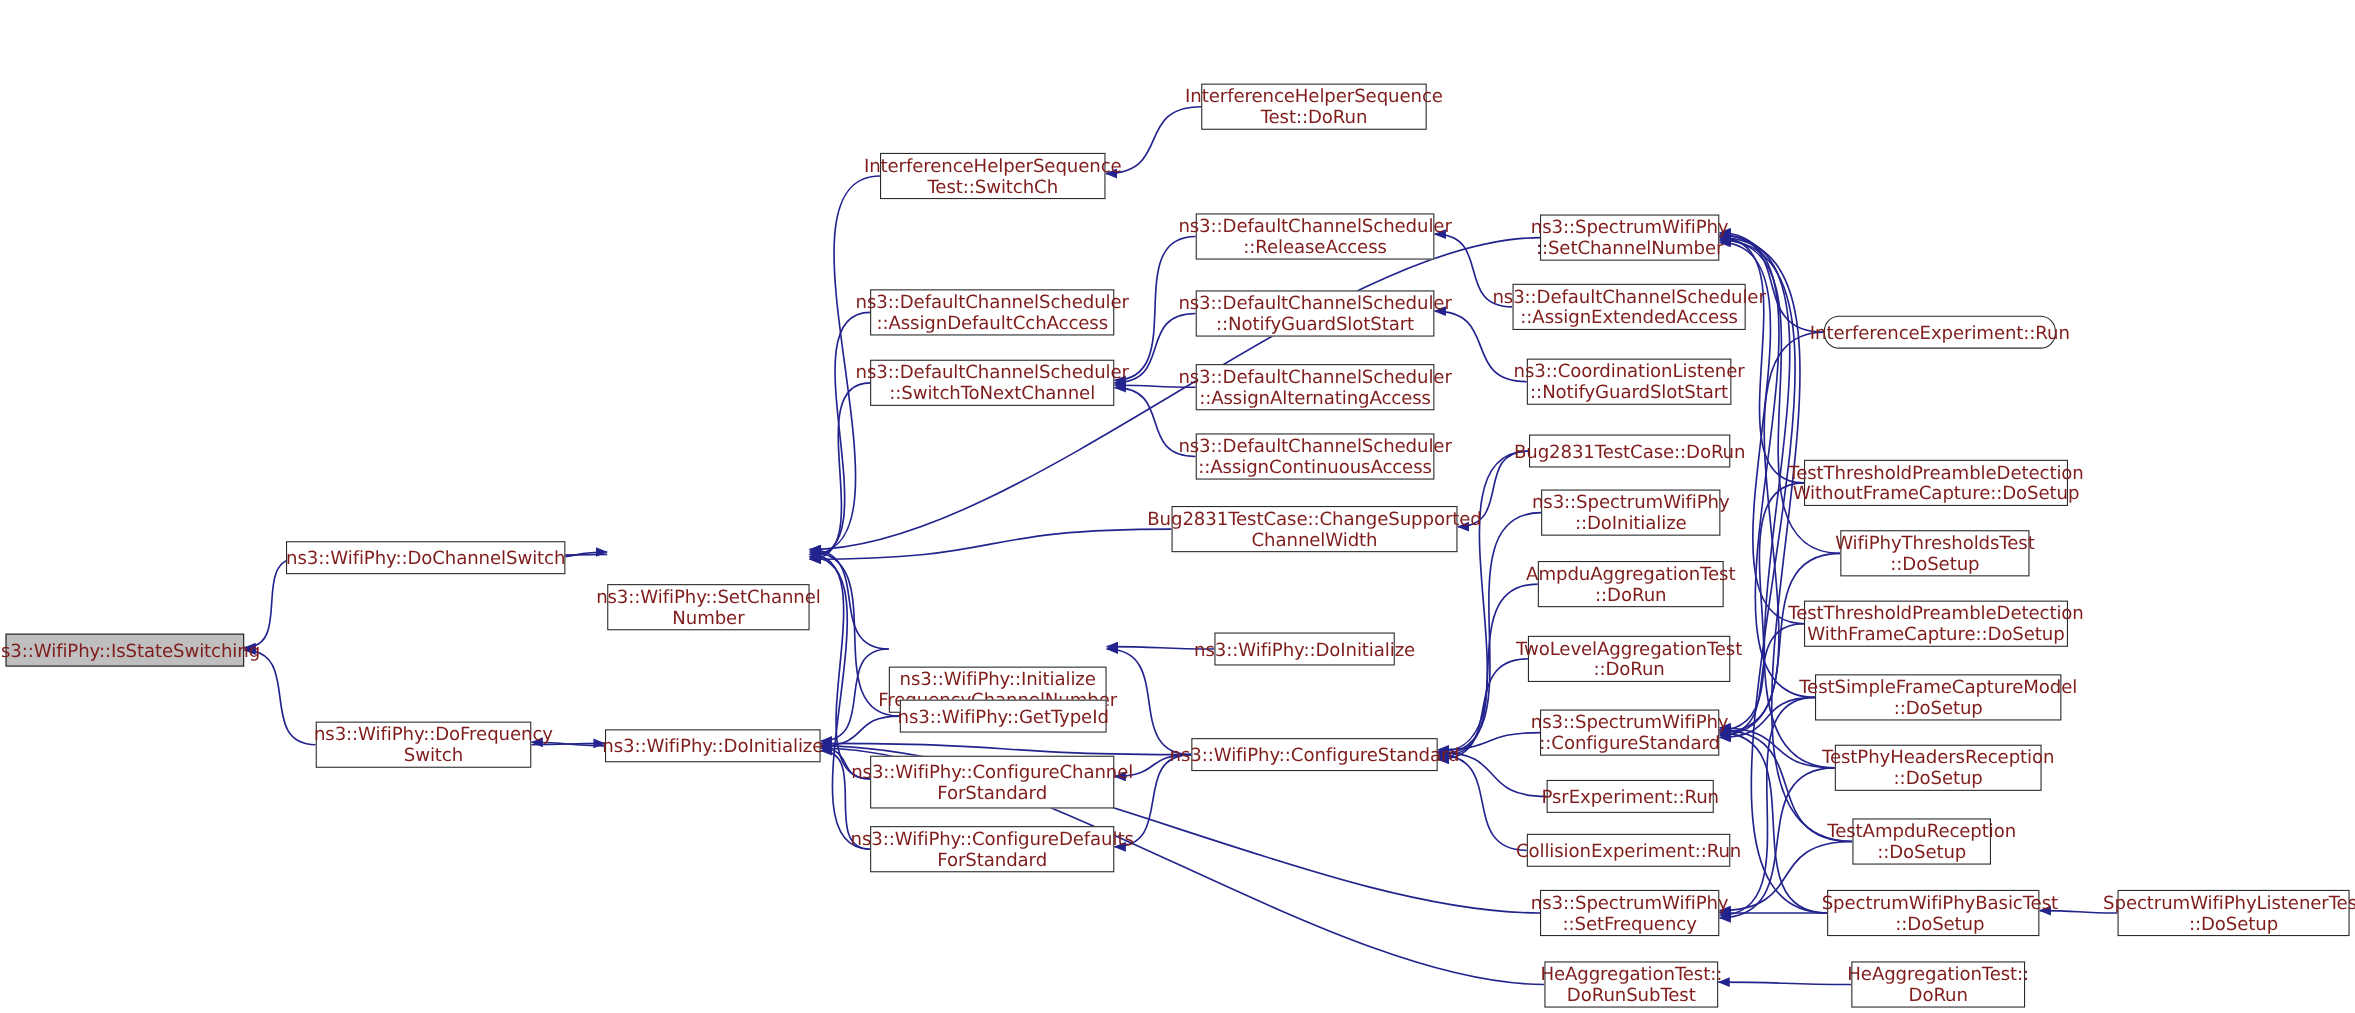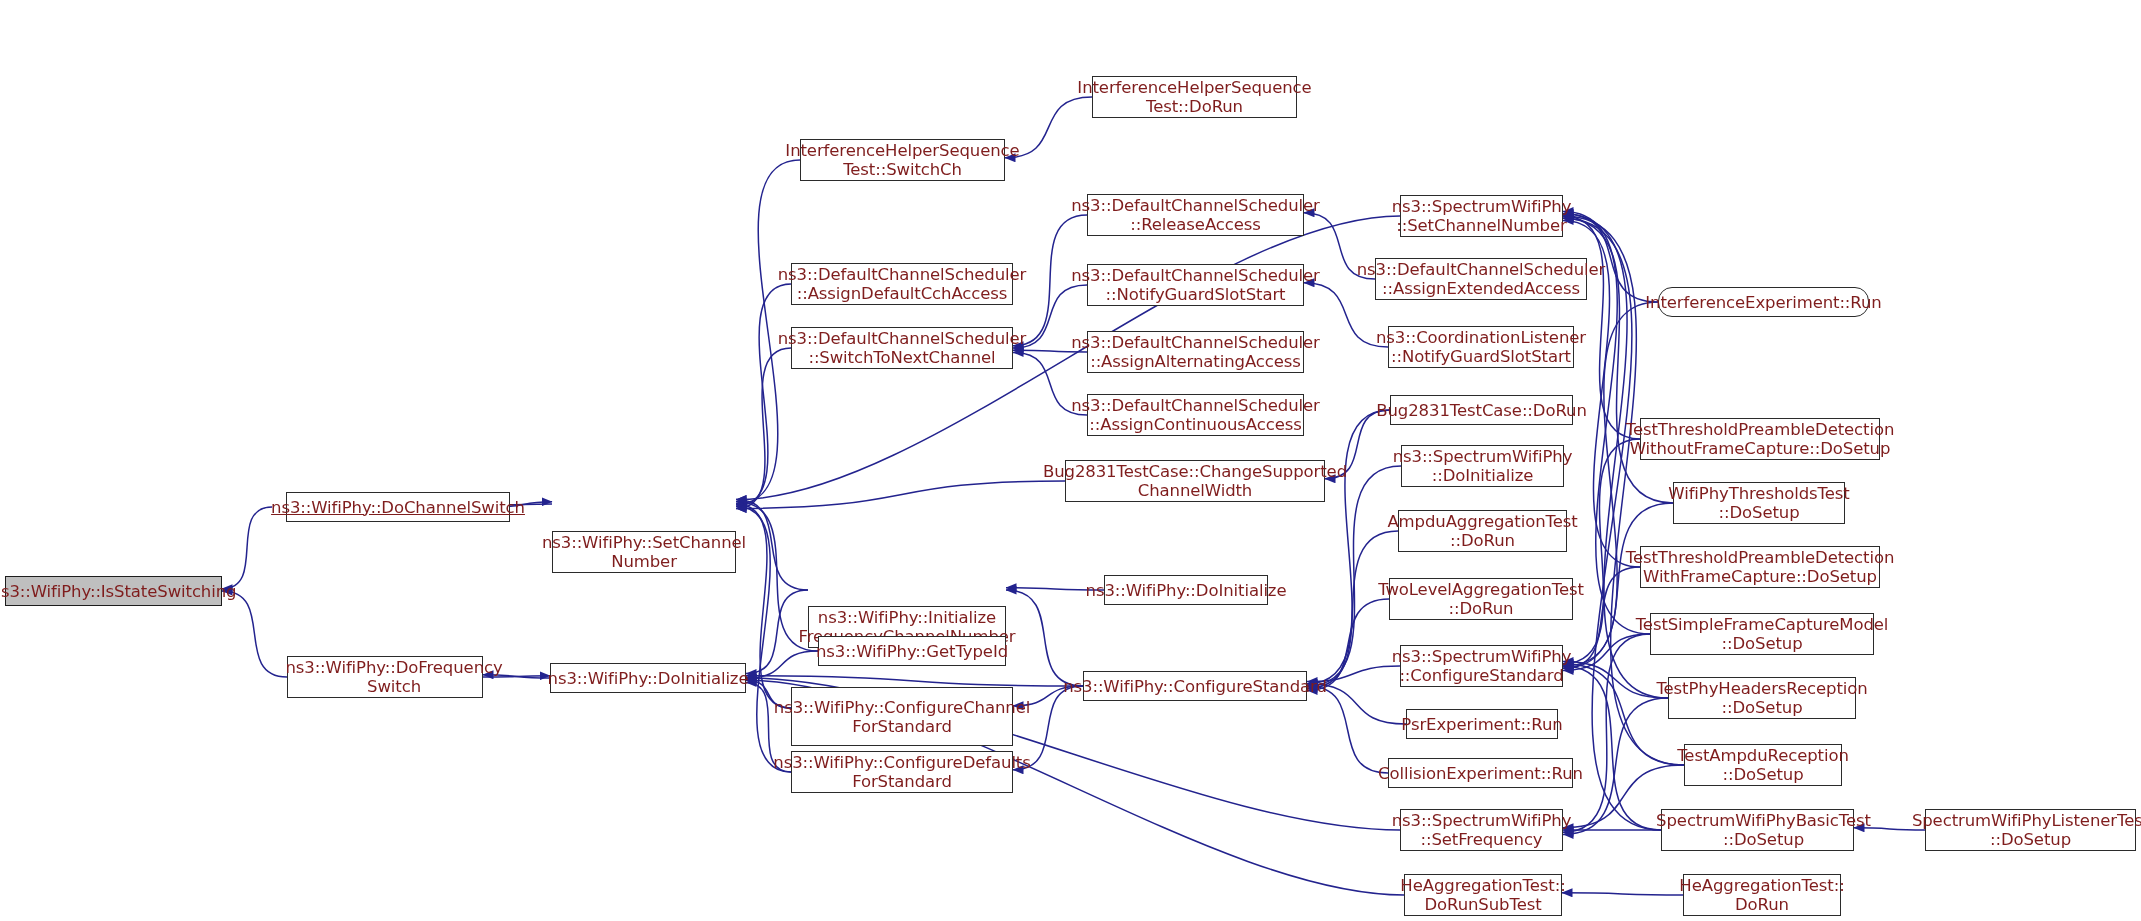--- a/index.html
+++ b/index.html
@@ -105,36 +105,36 @@
         <path d="M1684,765 C1603.634,765 1643.366,827.8 1563,827.8" marker-end="url(#arrow)"></path>
         <path d="M1661,830 C1607.1,830 1616.9,830 1563,830" marker-end="url(#arrow)"></path>
         <path d="M1650,634 C1558.546,634 1654.454,832.2 1563,832.2" marker-end="url(#arrow)"></path>
         <path d="M1668,698 C1580.242,698 1650.758,834.4 1563,834.4" marker-end="url(#arrow)"></path>
         <path d="M1683,895 C1615.966,895 1629.034,892.8 1562,892.8" marker-end="url(#arrow)"></path>
         <path d="M1925,830 C1885.466,830 1893.534,827.8 1854,827.8" marker-end="url(#arrow)"></path>
       </g>
   </svg>
   <div id="node-layer">
       <div class="node focus" style="left: 5px; top: 576px; width: 217px; height: 30px;">ns3::WifiPhy::IsStateSwitching</div>
-      <div class="node" style="left: 286px; top: 492px; width: 224px; height: 30px; text-decoration: underline;">ns3::WifiPhy::DoChannelSwitch</div>
+      <div class="node" style="left: 260px; top: 492px; width: 254px; height: 30px;">ns3::WifiPhy::DoChannelSwitch</div>
       <div class="node" style="left: 287px; top: 656px; width: 196px; height: 42px; padding-left: 21px;">ns3::WifiPhy::DoFrequency
 Switch</div>
       <div class="node" style="left: 552px; top: 483px; width: 184px; height: 42px; margin-top: 48px;">ns3::WifiPhy::SetChannel
 Number</div>
       <div class="node" style="left: 550px; top: 663px; width: 196px; height: 30px;">ns3::WifiPhy::DoInitialize</div>
       <div class="node" style="left: 800px; top: 139px; width: 205px; height: 42px;">InterferenceHelperSequence
 Test::SwitchCh</div>
       <div class="node" style="left: 791px; top: 263px; width: 222px; height: 42px;">ns3::DefaultChannelScheduler
 ::AssignDefaultCchAccess</div>
       <div class="node" style="left: 791px; top: 327px; width: 222px; height: 42px;">ns3::DefaultChannelScheduler
 ::SwitchToNextChannel</div>
       <div class="node" style="left: 808px; top: 569px; width: 198px; height: 42px; margin-top: 37px;">ns3::WifiPhy::Initialize
 FrequencyChannelNumber</div>
       <div class="node" style="left: 818px; top: 636px; width: 188px; height: 30px;">ns3::WifiPhy::GetTypeId</div>
-      <div class="node" style="left: 791px; top: 687px; width: 222px; height: 59px;">ns3::WifiPhy::ConfigureChannel
+      <div class="node" style="left: 791px; top: 687px; width: 222px; height: 48px;">ns3::WifiPhy::ConfigureChannel
 ForStandard</div>
       <div class="node" style="left: 791px; top: 751px; width: 222px; height: 42px;">ns3::WifiPhy::ConfigureDefaults
 ForStandard</div>
       <div class="node" style="left: 1092px; top: 76px; width: 205px; height: 42px;">InterferenceHelperSequence
 Test::DoRun</div>
       <div class="node" style="left: 1087px; top: 194px; width: 217px; height: 42px;">ns3::DefaultChannelScheduler
 ::ReleaseAccess</div>
       <div class="node" style="left: 1087px; top: 264px; width: 217px; height: 42px;">ns3::DefaultChannelScheduler
 ::NotifyGuardSlotStart</div>
       <div class="node" style="left: 1087px; top: 331px; width: 217px; height: 42px;">ns3::DefaultChannelScheduler
@@ -170,21 +170,21 @@
       <div class="node" style="left: 1640px; top: 418px; width: 240px; height: 42px;">TestThresholdPreambleDetection
 WithoutFrameCapture::DoSetup</div>
       <div class="node" style="left: 1673px; top: 482px; width: 172px; height: 42px;">WifiPhyThresholdsTest
 ::DoSetup</div>
       <div class="node" style="left: 1640px; top: 546px; width: 240px; height: 42px;">TestThresholdPreambleDetection
 WithFrameCapture::DoSetup</div>
       <div class="node" style="left: 1650px; top: 613px; width: 224px; height: 42px;">TestSimpleFrameCaptureModel
 ::DoSetup</div>
       <div class="node" style="left: 1668px; top: 677px; width: 188px; height: 42px;">TestPhyHeadersReception
 ::DoSetup</div>
-      <div class="node" style="left: 1684px; top: 744px; width: 158px; height: 42px;">TestAmpduReception
+      <div class="node" style="left: 1684px; top: 744px; width: 126px; height: 42px;">TestAmpduReception
 ::DoSetup</div>
       <div class="node" style="left: 1661px; top: 809px; width: 193px; height: 42px; padding-left: 15px;">SpectrumWifiPhyBasicTest
 ::DoSetup</div>
       <div class="node" style="left: 1683px; top: 874px; width: 158px; height: 42px;">HeAggregationTest::
 DoRun</div>
       <div class="node" style="left: 1925px; top: 809px; width: 211px; height: 42px;">SpectrumWifiPhyListenerTest
 ::DoSetup</div>
     </div>
 </div>
 

